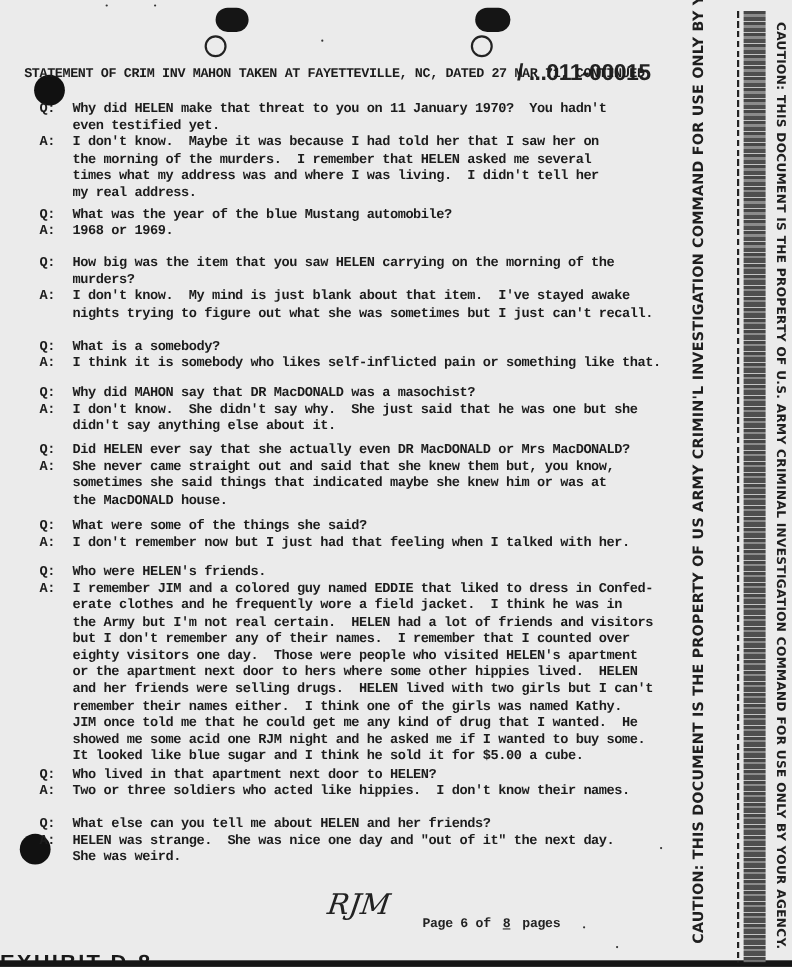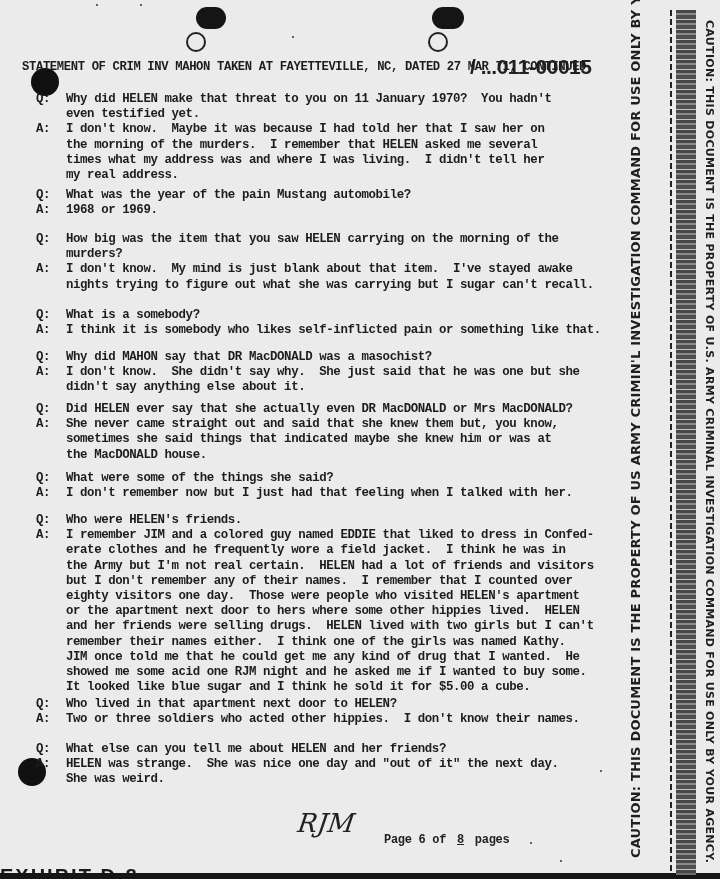--- a/index.html
+++ b/index.html
@@ -52,38 +52,38 @@
         <span class="txt">I don't know.  Maybe it was because I had told her that I saw her on
 the morning of the murders.  I remember that HELEN asked me several
 times what my address was and where I was living.  I didn't tell her
 my real address.</span>
       </div>
   </div>
 
   <div class="qa" style="top:188px;">
     <div class="row">
         <span class="lbl">Q:</span>
-        <span class="txt">What was the year of the pain Mustang automobile?</span>
+        <span class="txt">What was the year of the blue Mustang automobile?</span>
       </div>
     <div class="row">
         <span class="lbl">A:</span>
         <span class="txt">1968 or 1969.</span>
       </div>
   </div>
 
   <div class="qa" style="top:232px;">
     <div class="row">
         <span class="lbl">Q:</span>
         <span class="txt">How big was the item that you saw HELEN carrying on the morning of the
 murders?</span>
       </div>
     <div class="row">
         <span class="lbl">A:</span>
         <span class="txt">I don't know.  My mind is just blank about that item.  I've stayed awake
-nights trying to figure out what she was carrying but I sugar can't recall.</span>
+nights trying to figure out what she was sometimes but I just can't recall.</span>
       </div>
   </div>
 
   <div class="qa" style="top:308px;">
     <div class="row">
         <span class="lbl">Q:</span>
         <span class="txt">What is a somebody?</span>
       </div>
     <div class="row">
         <span class="lbl">A:</span>
@@ -148,21 +148,21 @@
       </div>
   </div>
 
   <div class="qa" style="top:697px;">
     <div class="row">
         <span class="lbl">Q:</span>
         <span class="txt">Who lived in that apartment next door to HELEN?</span>
       </div>
     <div class="row">
         <span class="lbl">A:</span>
-        <span class="txt">Two or three soldiers who acted other hippies.  I don't know their names.</span>
+        <span class="txt">Two or three soldiers who acted like hippies.  I don't know their names.</span>
       </div>
   </div>
 
   <div class="qa" style="top:742px;">
     <div class="row">
         <span class="lbl">Q:</span>
         <span class="txt">What else can you tell me about HELEN and her friends?</span>
       </div>
     <div class="row">
         <span class="lbl">A:</span>

